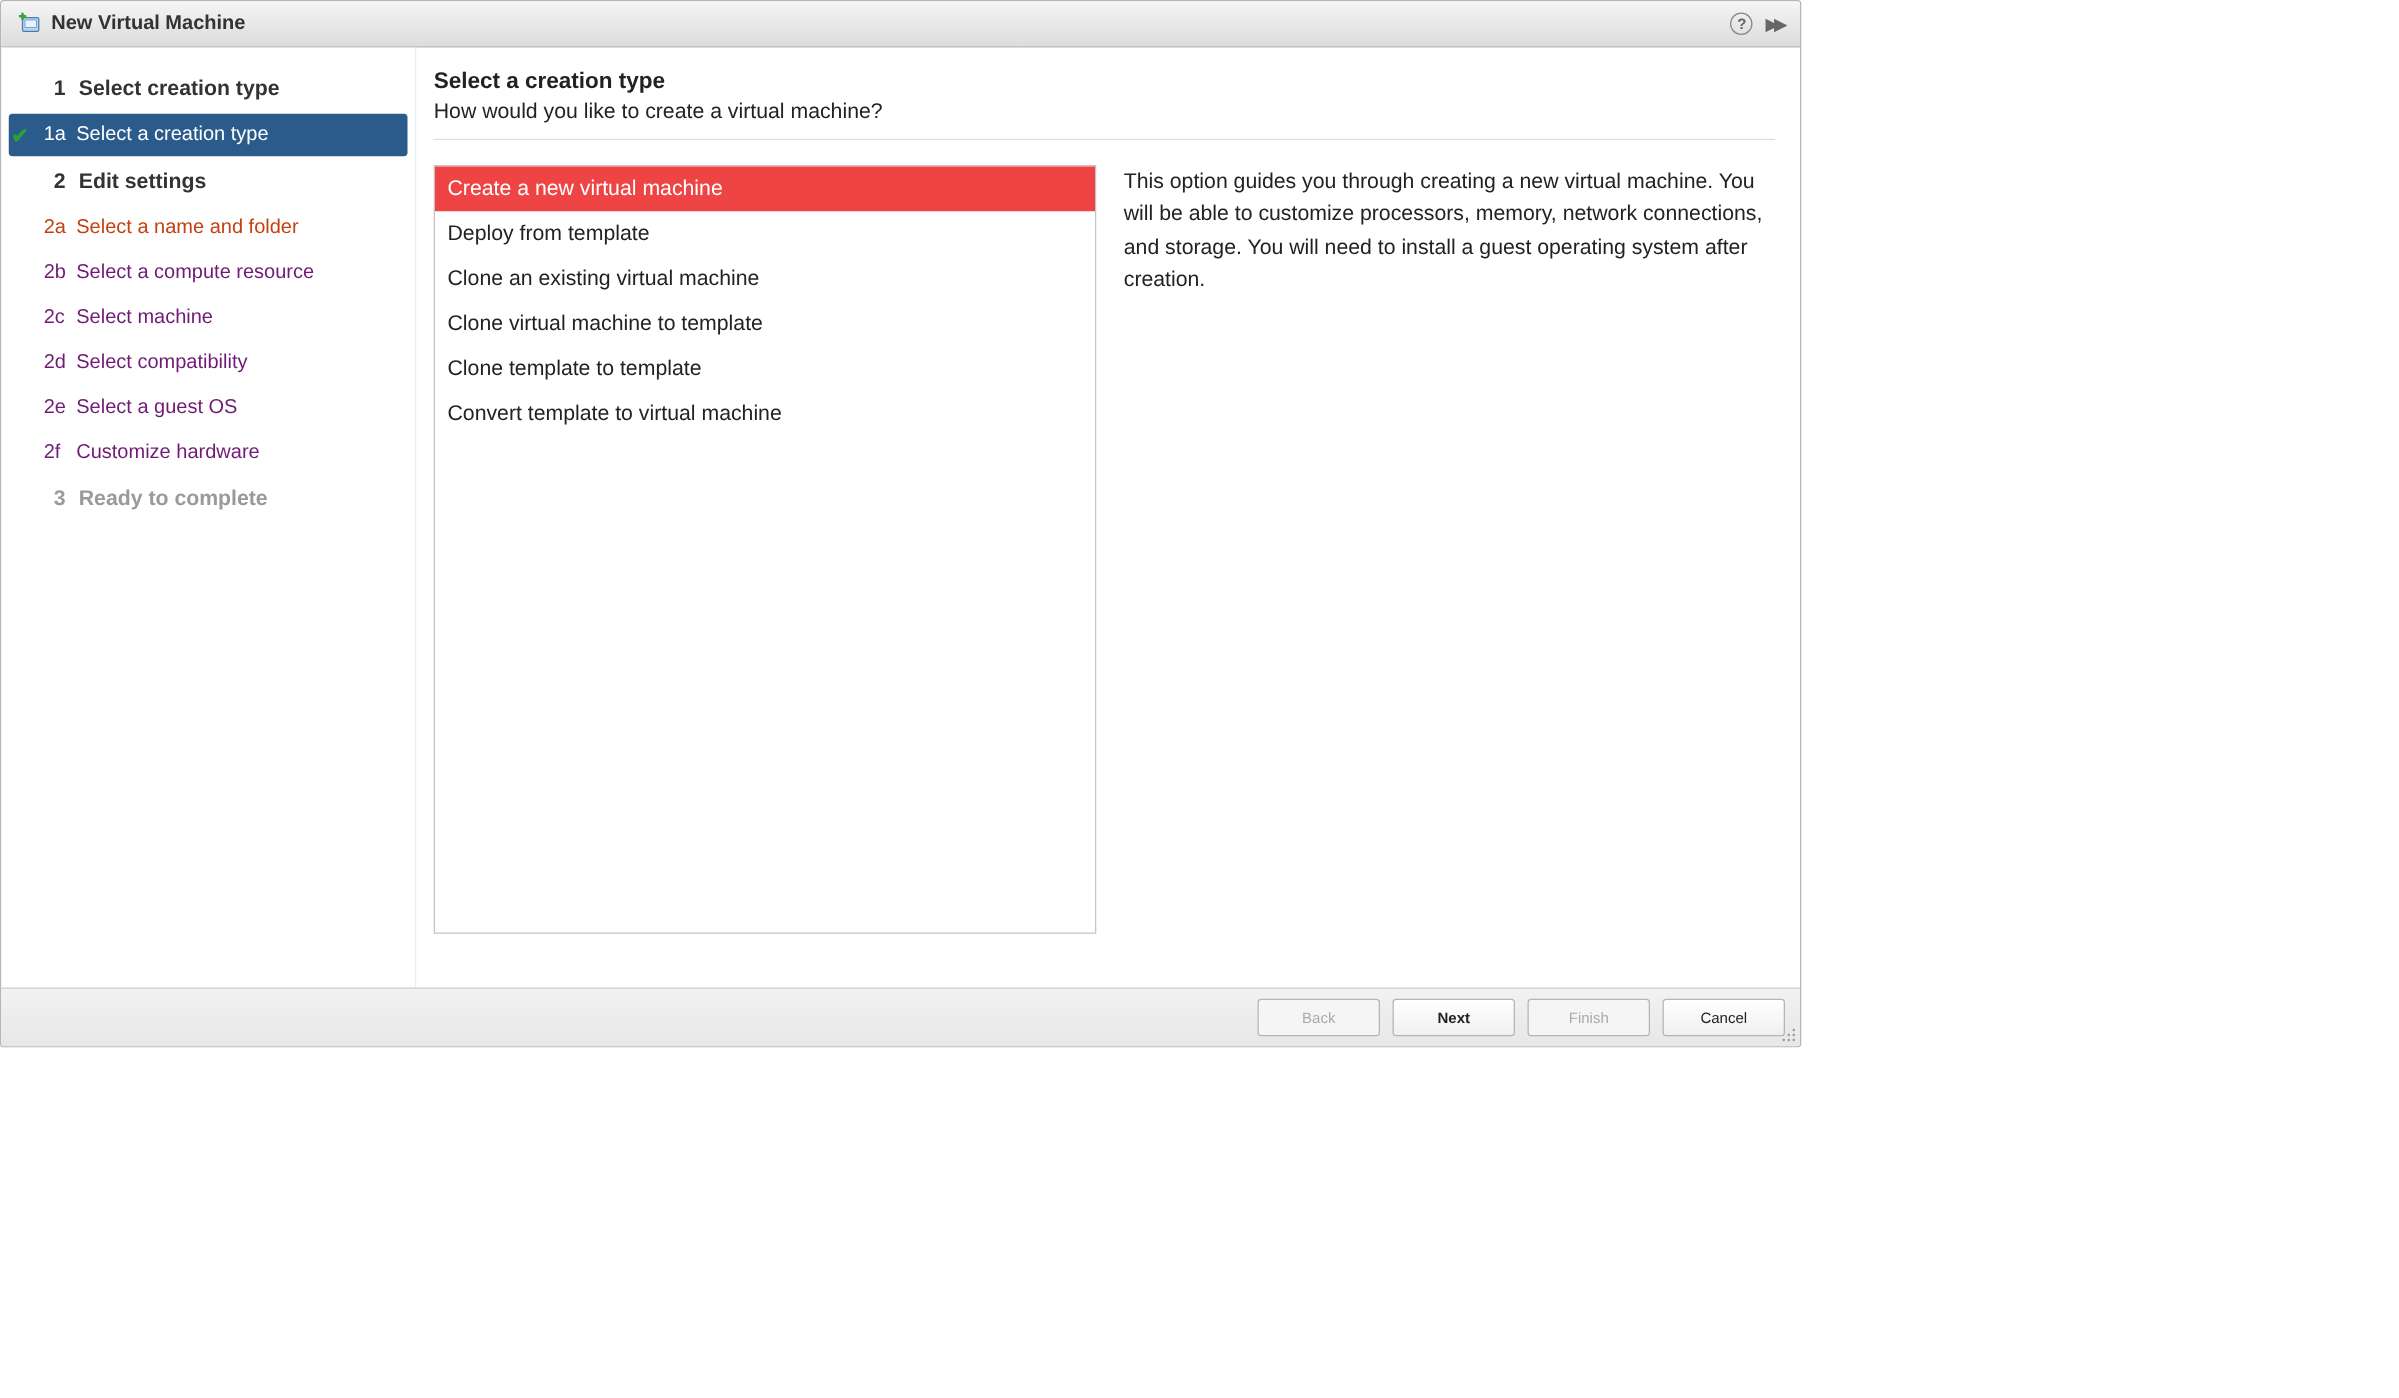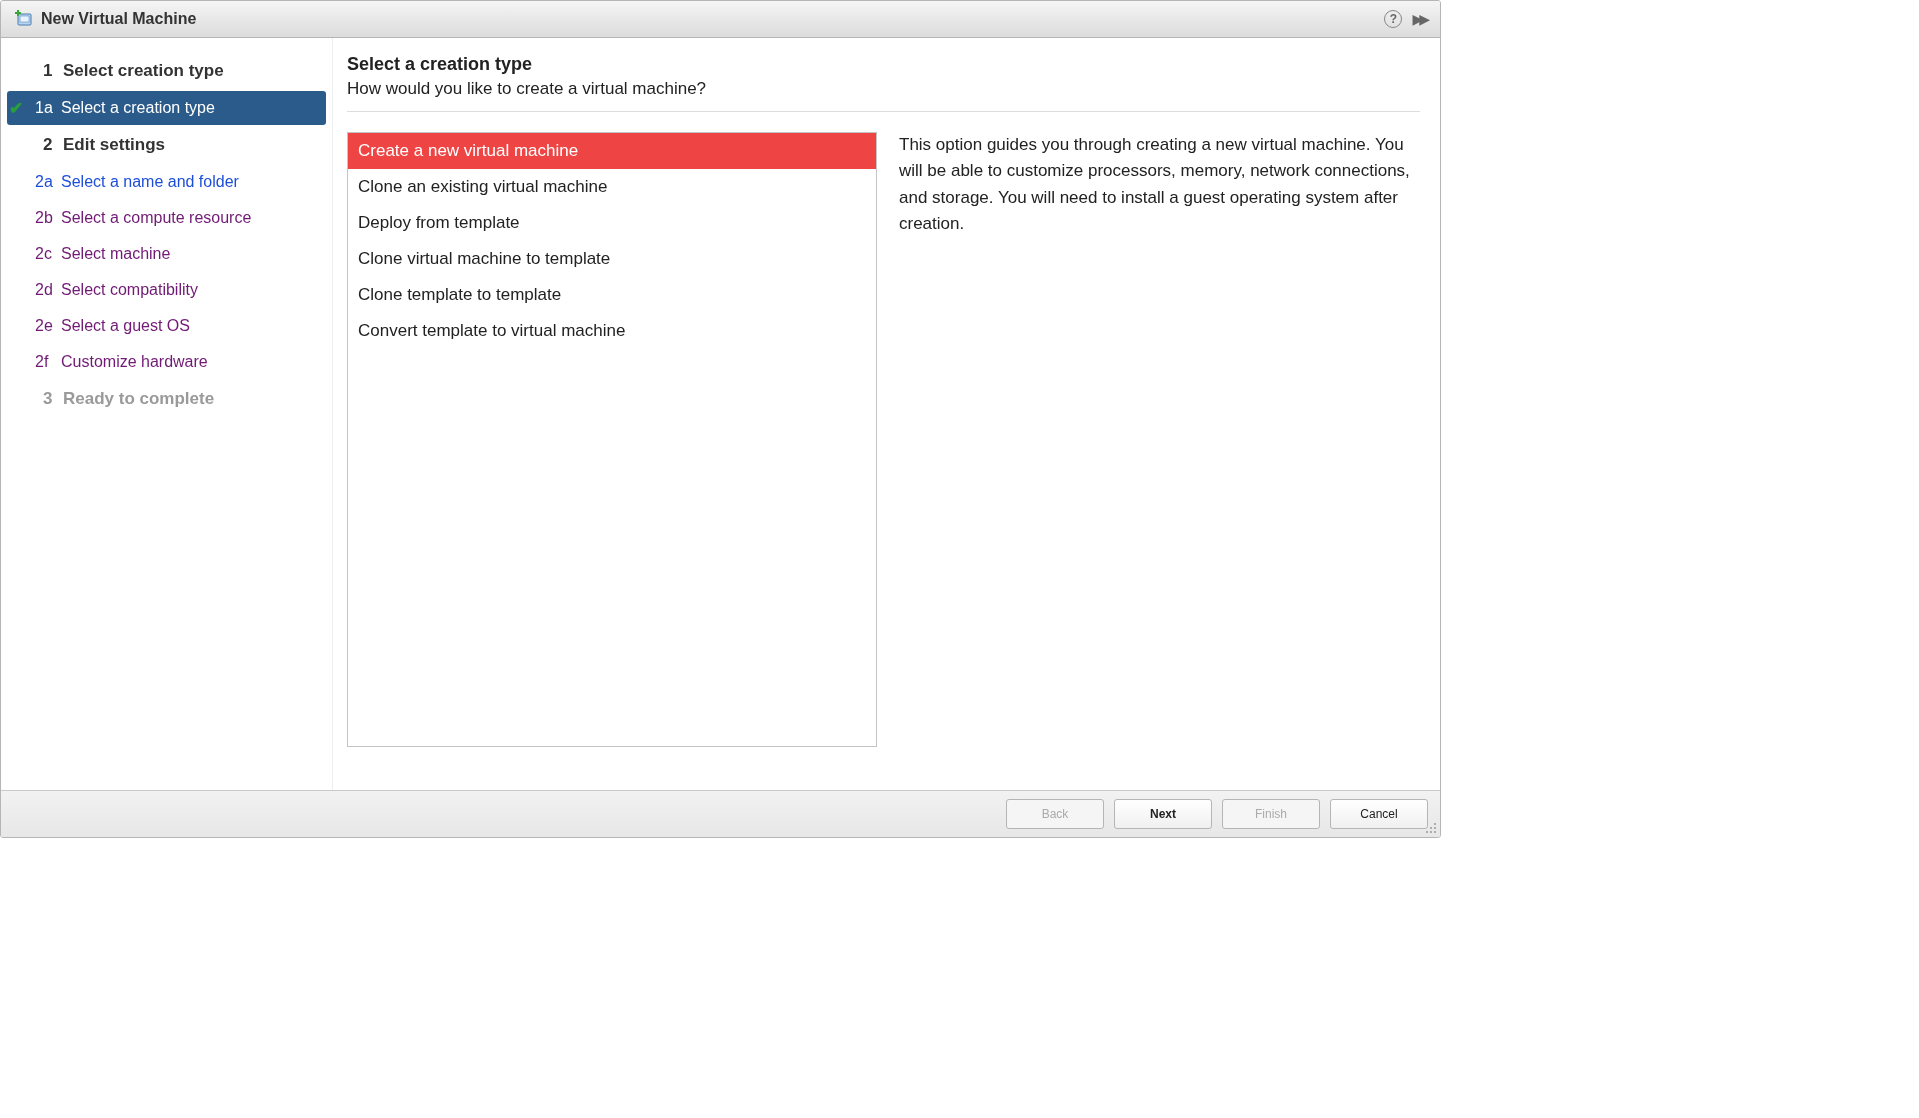--- a/index.html
+++ b/index.html
@@ -126,21 +126,21 @@
       color: inherit;
     }
     .step-row.section-head .step-num {
       display: inline-block;
       width: 20px;
     }
     .step-row.sub.disabled {
       color: #701a75;
     }
     .step-row.sub.enabled {
-      color: #1d4ed8;
+      color: #c2410c;
       align-items: flex-end;
     }
 
     .main {
       flex: 1;
       display: flex;
       flex-direction: column;
       padding: 16px 20px 10px 14px;
     }
     .main-header {
@@ -308,22 +308,22 @@
 
     <div class="main">
       <div class="main-header">
         <div class="main-title">Select a creation type</div>
         <div class="main-subtitle">How would you like to create a virtual machine?</div>
       </div>
 
       <div class="main-content">
         <div class="options-box">
           <div class="option-item selected">Create a new virtual machine</div>
+          <div class="option-item">Deploy from template</div>
           <div class="option-item">Clone an existing virtual machine</div>
-          <div class="option-item">Deploy from template</div>
           <div class="option-item">Clone virtual machine to template</div>
           <div class="option-item">Clone template to template</div>
           <div class="option-item">Convert template to virtual machine</div>
         </div>
         <div class="description">This option guides you through creating a new virtual machine. You will be able to customize processors, memory, network connections, and storage. You will need to install a guest operating system after creation.</div>
       </div>
     </div>
 
   </div>
 

